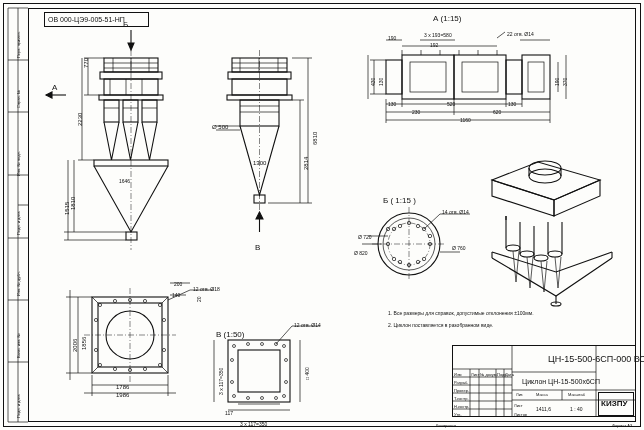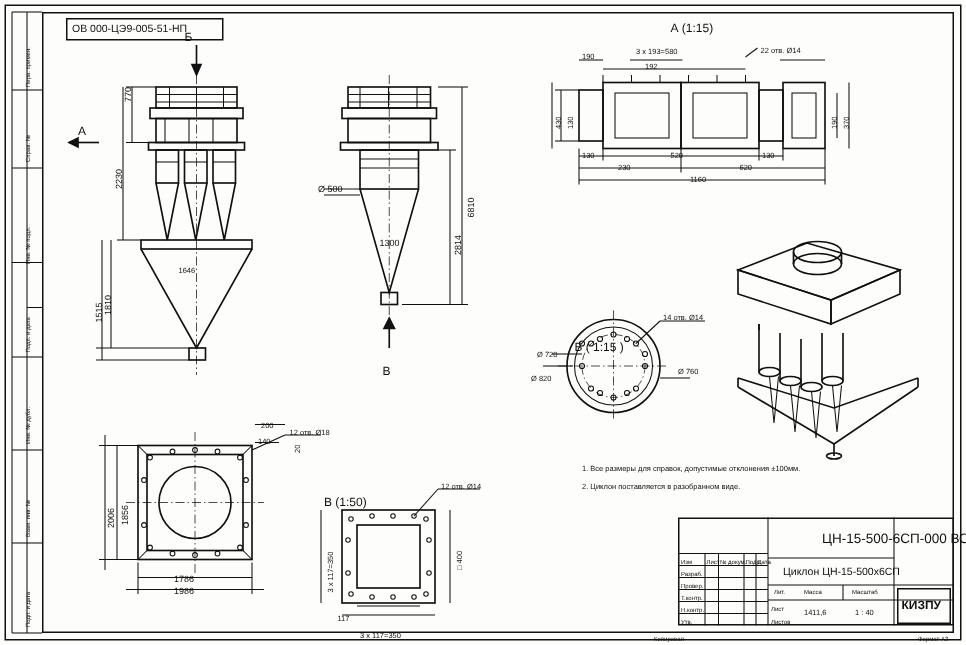--- a/index.html
+++ b/index.html
@@ -221,21 +221,21 @@
   </svg>
   <div class="txt t6" style="left:72px;top:352px;transform:rotate(-90deg);transform-origin:0 0;">2006</div>
   <div class="txt t6" style="left:81px;top:350px;transform:rotate(-90deg);transform-origin:0 0;">1856</div>
   <div class="txt t6" style="left:116px;top:384px;">1786</div>
   <div class="txt t6" style="left:116px;top:392px;">1986</div>
   <div class="txt t5" style="left:174px;top:281px;">200</div>
   <div class="txt t5" style="left:172px;top:292px;">140</div>
   <div class="txt t5" style="left:193px;top:286px;">12 отв. Ø18</div>
   <div class="txt t5" style="left:196px;top:302px;transform:rotate(-90deg);transform-origin:0 0;">20</div>
 
-  <div class="txt t8" style="left:447px;top:14px;">А (1:15)</div>
+  <div class="txt t8" style="left:433px;top:14px;">А (1:15)</div>
   <svg width="644" height="430">
     <g class="fill-t">
       <rect x="386" y="60" width="16" height="34"></rect>
       <rect x="402" y="55" width="52" height="44"></rect>
       <rect x="454" y="55" width="52" height="44"></rect>
       <rect x="506" y="60" width="16" height="34"></rect>
       <rect x="522" y="55" width="28" height="44"></rect>
     </g>
     <g class="fill-l">
       <rect x="410" y="62" width="36" height="30"></rect>
@@ -288,21 +288,21 @@
   <div class="txt t5" style="left:447px;top:101px;">520</div>
   <div class="txt t5" style="left:508px;top:101px;">130</div>
   <div class="txt t5" style="left:412px;top:109px;">230</div>
   <div class="txt t5" style="left:493px;top:109px;">620</div>
   <div class="txt t5" style="left:460px;top:117px;">1160</div>
   <div class="txt t5" style="left:370px;top:86px;transform:rotate(-90deg);transform-origin:0 0;">430</div>
   <div class="txt t5" style="left:378px;top:86px;transform:rotate(-90deg);transform-origin:0 0;">130</div>
   <div class="txt t5" style="left:562px;top:86px;transform:rotate(-90deg);transform-origin:0 0;">370</div>
   <div class="txt t5" style="left:554px;top:86px;transform:rotate(-90deg);transform-origin:0 0;">190</div>
 
-  <div class="txt t8" style="left:383px;top:196px;margin-top:31px;">Б ( 1:15 )</div>
+  <div class="txt t8" style="left:383px;top:196px;">Б ( 1:15 )</div>
   <svg width="644" height="430">
     <circle class="fill-t" cx="409" cy="244" r="31"></circle>
     <circle class="fill-l" cx="409" cy="244" r="26"></circle>
     <circle class="cl" cx="409" cy="244" r="21" style="stroke-dasharray:5 2 1 2;"></circle>
     <line class="cl" x1="372" y1="244" x2="446" y2="244"></line>
     <line class="cl" x1="409" y1="207" x2="409" y2="281"></line>
     <g class="fill-l">
       <circle cx="409" cy="223" r="1.7"></circle>
       <circle cx="424" cy="229" r="1.7"></circle>
       <circle cx="430" cy="244" r="1.7"></circle>

